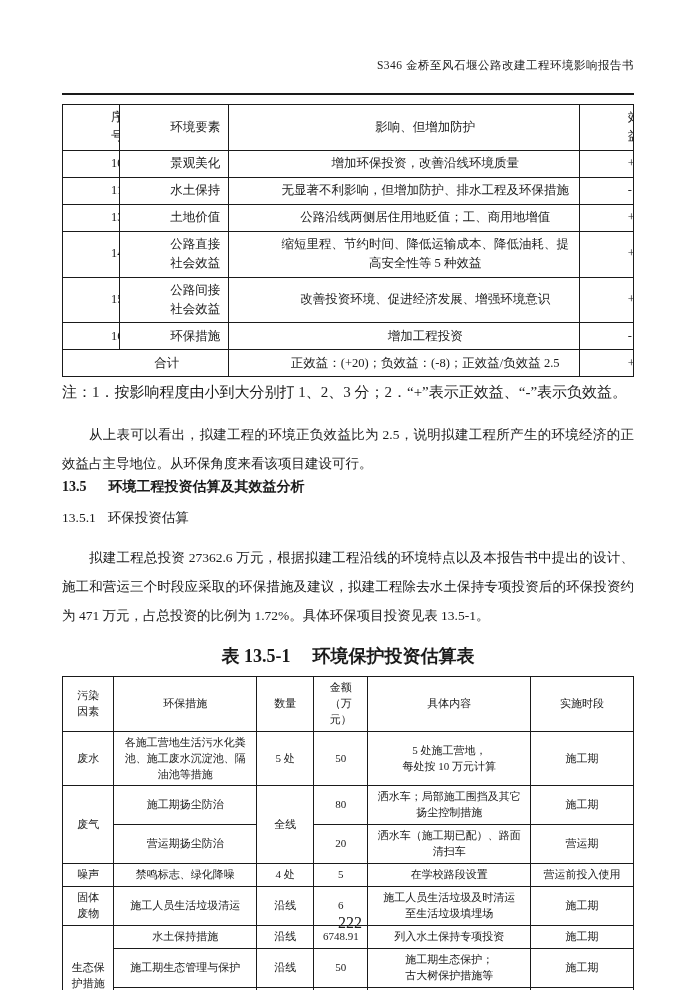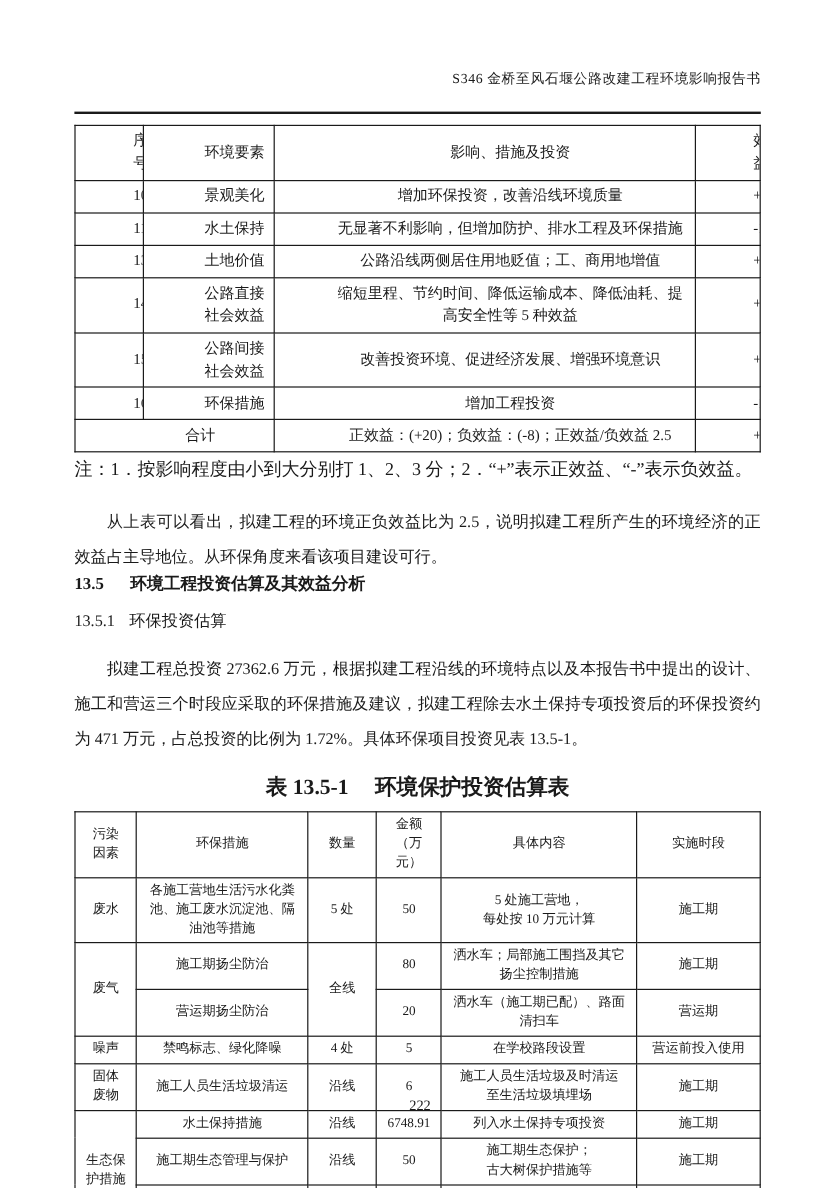--- a/index.html
+++ b/index.html
@@ -68,21 +68,21 @@
     font-weight:bold;
     font-size:18px;
     margin:14px 0 8px 0;
   }
   .tbl-caption .cap-title{margin-left:22px;}
 
   .doc-footer{
     position:absolute;
     left:0;width:700px;top:914px;
     text-align:center;
-    font-size:12px;
+    font-size:16px;
   }
 </style>
 </head>
 <body>
 
 <div class="page">
   <div class="content">
 
     <div class="doc-header">
       <span>S346 金桥至风石堰公路改建工程环境影响报告书</span>
@@ -92,21 +92,21 @@
       <colgroup>
         <col style="width:10%">
           <col style="width:19%">
           <col style="width:61.5%">
           <col style="width:9.5%">
       </colgroup>
       <tbody>
           <tr>
         <th>序号</th>
         <th>环境要素</th>
-        <th>影响、措施及投资</th>
+        <th>影响、但增加防护</th>
         <th>效益</th>
       </tr>
       <tr>
         <td>10</td>
         <td>景观美化</td>
         <td>增加环保投资，改善沿线环境质量</td>
         <td>+2</td>
       </tr>
       <tr>
         <td>11</td>

